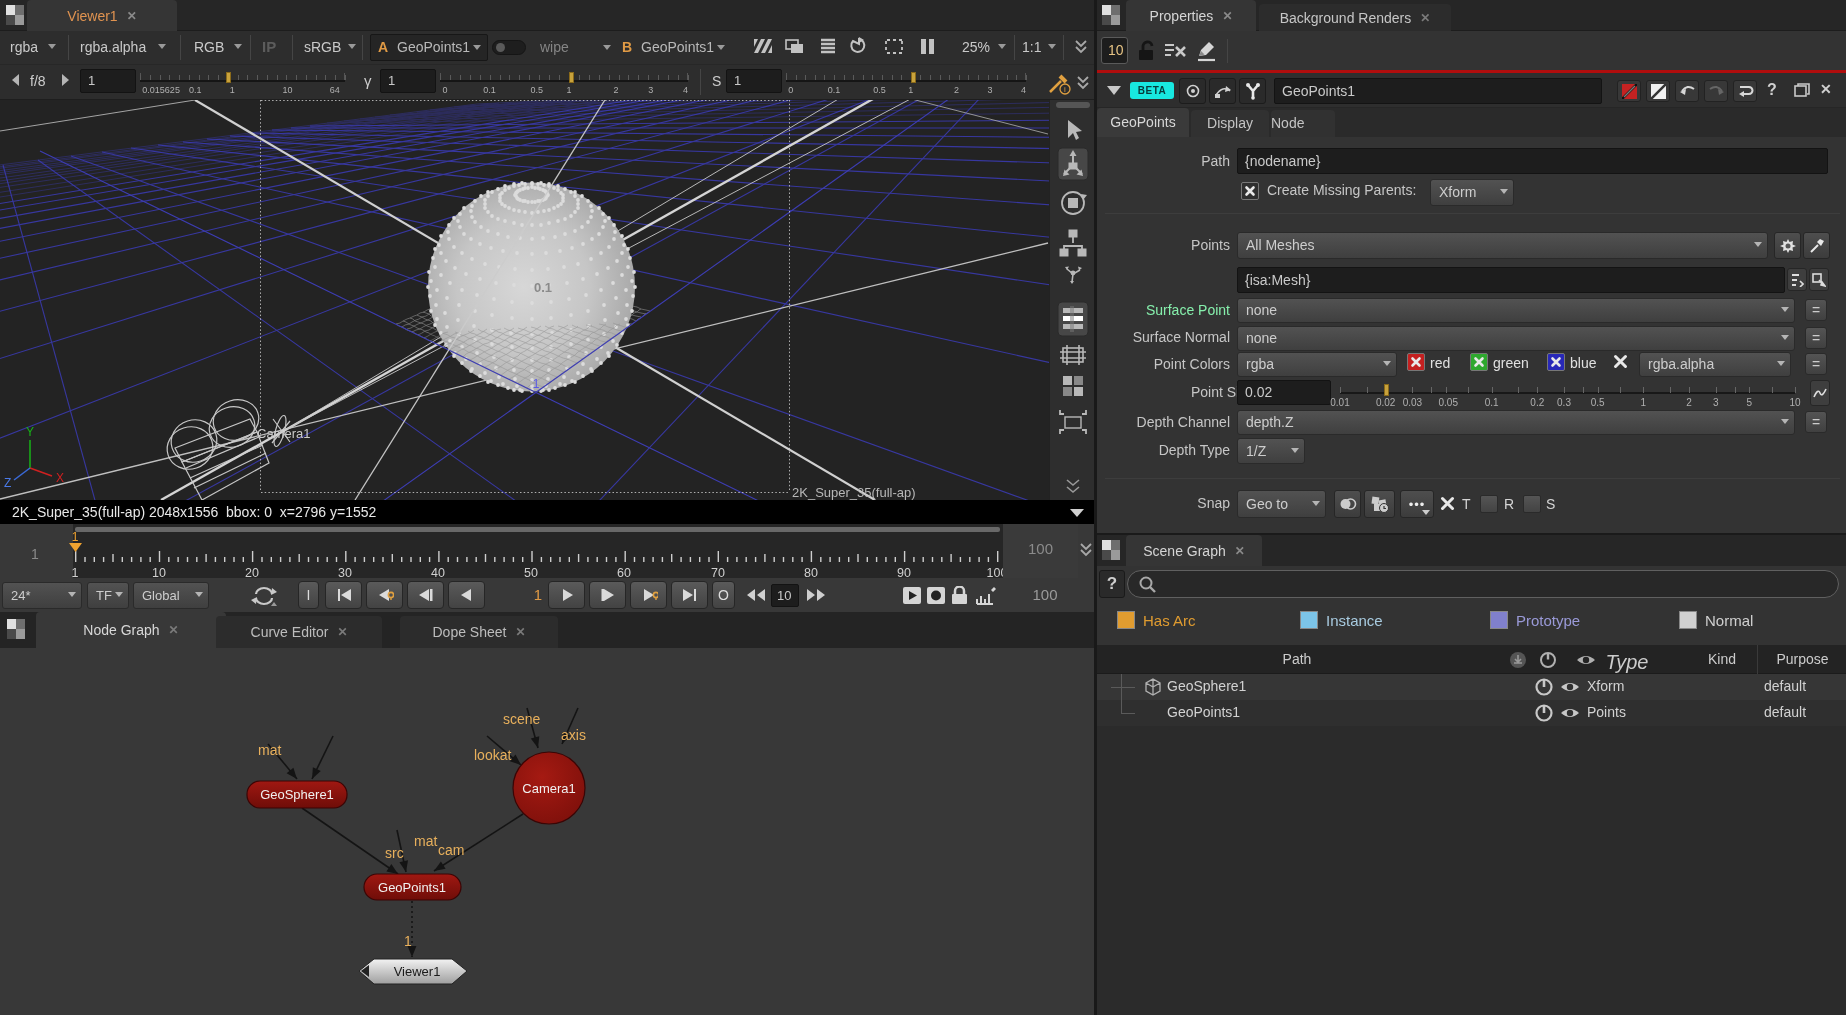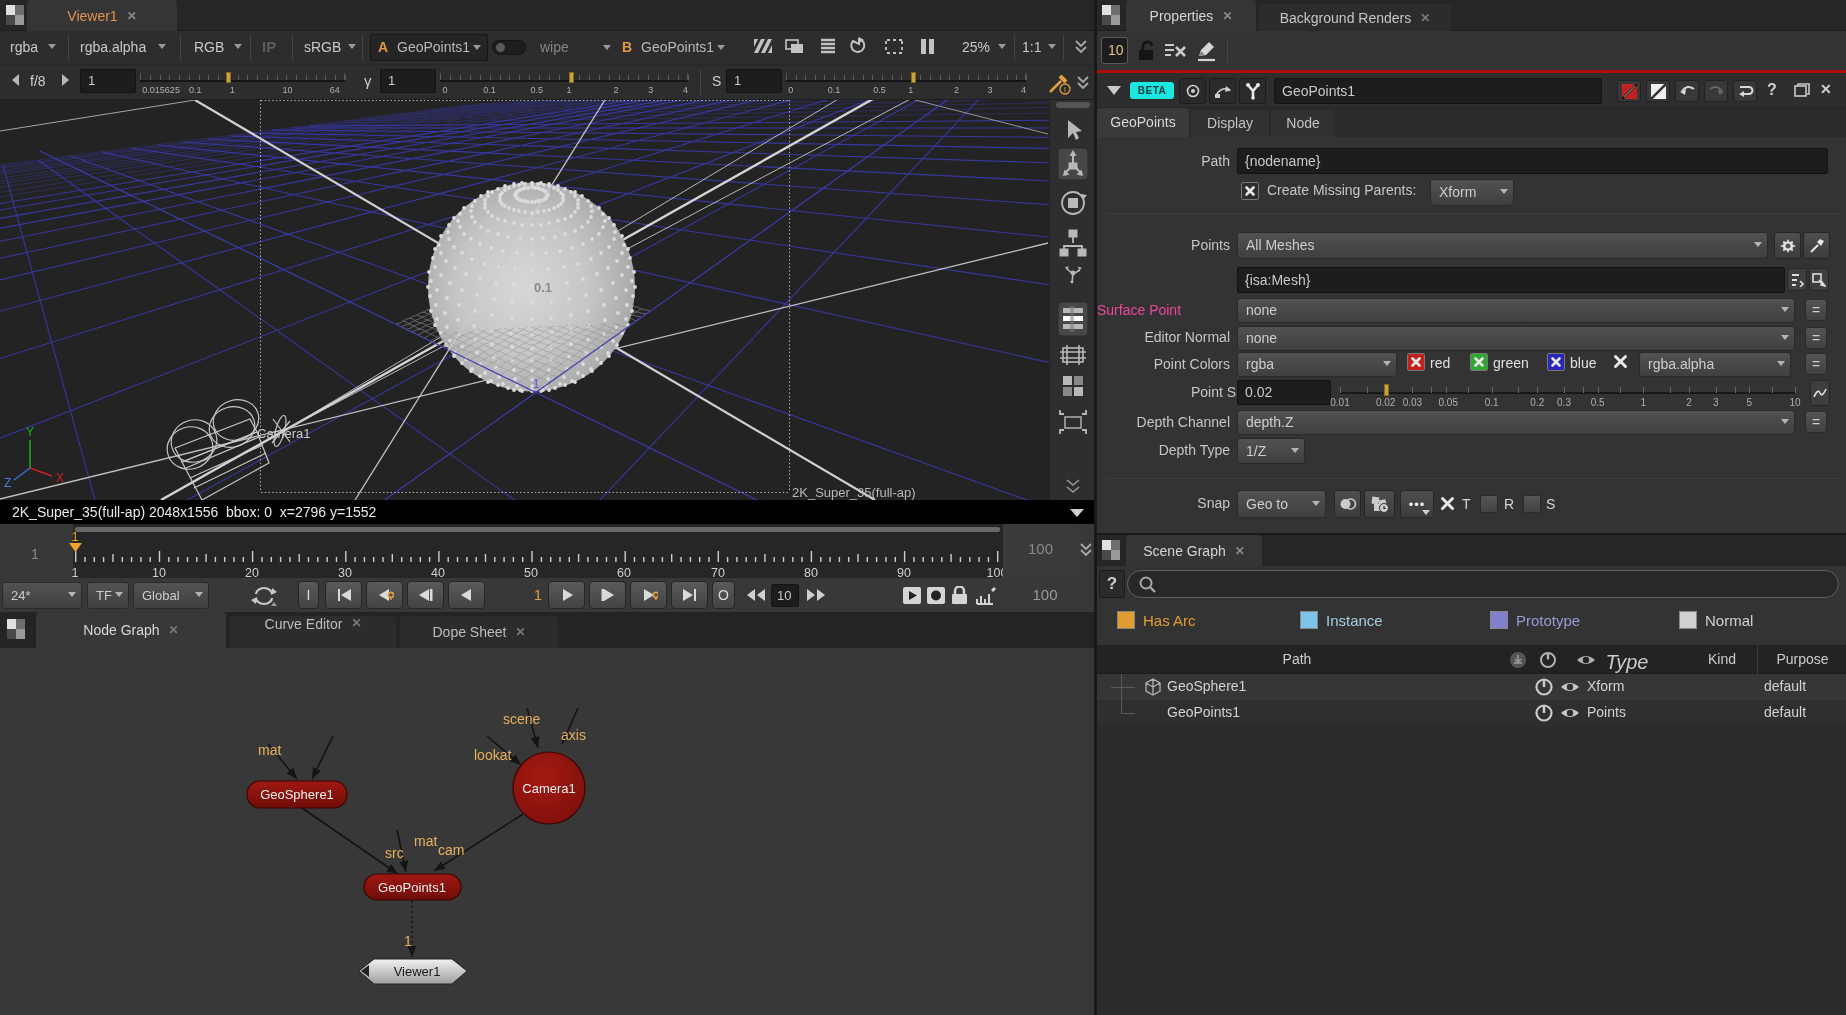--- a/index.html
+++ b/index.html
@@ -965,21 +965,21 @@
 <div style="position:absolute;left:7px;top:7px;width:20px;height:22px;">
         <div style="position:absolute;width:9px;height:10px;background:#e0e0e0;left:0;top:0"></div>
         <div style="position:absolute;width:9px;height:10px;background:#6e6e6e;left:9px;top:0"></div>
         <div style="position:absolute;width:9px;height:10px;background:#4a4a4a;left:0;top:10px"></div>
         <div style="position:absolute;width:9px;height:10px;background:#9a9a9a;left:9px;top:10px"></div>
       </div>
 <div class="abs" style="left:36px;top:0px;width:190px;height:36px;background:#383838;border-radius:4px 4px 0 0;display:flex;align-items:center;justify-content:center">
         <span style="color:#d8d8d8;font-size:14px">Node Graph</span>
         <span style="color:#7a7a7a;font-size:12px;font-weight:bold;margin-left:9px">✕</span>
       </div>
-<div class="abs" style="left:230px;top:4px;width:166px;height:32px;background:#2c2c2c;border-radius:4px 4px 0 0;display:flex;align-items:flex-start;justify-content:center">
+<div class="abs" style="left:216px;top:4px;width:166px;height:32px;background:#2c2c2c;border-radius:4px 4px 0 0;display:flex;align-items:center;justify-content:center">
         <span style="color:#bdbdbd;font-size:14px">Curve Editor</span>
         <span style="color:#7a7a7a;font-size:12px;font-weight:bold;margin-left:9px">✕</span>
       </div>
 <div class="abs" style="left:400px;top:4px;width:158px;height:32px;background:#2c2c2c;border-radius:4px 4px 0 0;display:flex;align-items:center;justify-content:center">
         <span style="color:#bdbdbd;font-size:14px">Dope Sheet</span>
         <span style="color:#7a7a7a;font-size:12px;font-weight:bold;margin-left:9px">✕</span>
       </div>
 </div>
 <div class="abs" style="left:0;top:648px;width:1094px;height:367px;background:#383838">
 <svg width="1094" height="367" viewBox="0 0 1094 367" style="display:block">
@@ -1130,21 +1130,21 @@
 <div style="position:absolute;left:670px;top:8px;text-align:left;color:#d0d0d0;font-size:16px;font-weight:bold;white-space:nowrap;">?</div>
 <svg class="abs" style="left:697px;top:10px" width="16" height="14" viewBox="0 0 16 14">
         <rect x="1" y="3" width="11" height="10" fill="none" stroke="#c9c9c9" stroke-width="1.6"></rect>
         <path d="M4 3 V1 h11 v10 h-2" stroke="#c9c9c9" stroke-width="1.6" fill="none"></path>
       </svg>
 <div style="position:absolute;left:723px;top:8px;text-align:left;color:#d0d0d0;font-size:14px;font-weight:bold;white-space:nowrap;">✕</div>
 </div>
 <div class="abs" style="left:0;top:108px;width:749px;height:29px;background:#2a2a2a">
 <div class="abs" style="left:0px;top:0;width:92px;height:29px;background:#3a3a3a;border-radius:4px 4px 0 0;color:#d8d8d8;font-size:14px;text-align:center;line-height:29px">GeoPoints</div>
 <div class="abs" style="left:94px;top:2px;width:78px;height:27px;background:#313131;border-radius:4px 4px 0 0;color:#c4c4c4;font-size:14px;text-align:center;line-height:27px">Display</div>
-<div class="abs" style="left:174px;top:2px;width:64px;height:27px;background:#313131;border-radius:4px 4px 0 0;color:#c4c4c4;font-size:14px;text-align:center;line-height:27px">Node</div>
+<div class="abs" style="left:174px;top:2px;width:64px;height:27px;background:#313131;border-radius:4px 4px 0 0;color:#c4c4c4;font-size:14px;text-align:left;line-height:27px">Node</div>
 </div>
 <div class="abs" style="left:0;top:137px;width:749px;height:391px;background:#333">
       <div style="position:absolute;left:0px;top:16px;width:133px;text-align:right;color:#c6c6c6;font-size:14px;white-space:nowrap;">Path</div>
       <div style="position:absolute;left:140px;top:11px;width:591px;height:26px;background:#1d1d1d;border:1px solid #131313;border-radius:2px;box-sizing:border-box;color:#c9c9c9;font-size:14px;line-height:24px;padding-left:7px;white-space:nowrap">{nodename}</div>
       <div style="position:absolute;left:144px;top:45px;width:18px;height:18px;background:#2e2e2e;border:1px solid #777;border-radius:2px;box-sizing:border-box;display:flex;align-items:center;justify-content:center">
         <svg width="12" height="12" viewBox="0 0 12 12">
           <path d="M2.5 2.5 L9.5 9.5 M9.5 2.5 L2.5 9.5" stroke="#e8e8e8" stroke-width="2.6" stroke-linecap="round"></path>
         </svg>
       </div>
       <div style="position:absolute;left:170px;top:45px;text-align:left;color:#c6c6c6;font-size:14px;white-space:nowrap;">Create Missing Parents:</div>
@@ -1170,24 +1170,24 @@
           <path d="M2 2 h7 M2 7 h5 M2 12 h4" stroke="#ddd" stroke-width="1.8"></path>
           <path d="M10 8 l3 3 -3 3" stroke="#ddd" stroke-width="1.6" fill="none"></path>
         </svg>
       </div>
       <div style="position:absolute;left:712px;top:131px;width:20px;height:23px;background:#3e3e3e;border:1px solid #262626;border-radius:3px;box-sizing:border-box;display:flex;align-items:center;justify-content:center">
         <svg width="14" height="14" viewBox="0 0 14 14">
           <rect x="1" y="1" width="8" height="8" fill="none" stroke="#ddd" stroke-width="1.6"></rect>
           <path d="M7 7 l6 6 M13 13 l-4 -1 1 -3 Z" stroke="#ddd" stroke-width="1.6" fill="#ddd"></path>
         </svg>
       </div>
-      <div style="position:absolute;left:0px;top:165px;width:133px;color:#ec4899;font-size:14px;white-space:nowrap;">Surface Point</div>
+      <div style="position:absolute;left:0px;top:165px;width:133px;text-align:right;color:#86efac;font-size:14px;white-space:nowrap;">Surface Point</div>
       <div style="position:absolute;left:140px;top:161px;width:558px;height:25px;background:linear-gradient(#525252,#3f3f3f);border:1px solid #2a2a2a;border-radius:3px;box-sizing:border-box;color:#cdcdcd;font-size:14px;line-height:23px;padding-left:8px;white-space:nowrap;overflow:hidden">none<span style="position:absolute;right:5px;top:8px;width:0;height:0;border-left:4px solid transparent;border-right:4px solid transparent;border-top:5px solid #b5b5b5"></span></div>
       <div style="position:absolute;left:708px;top:162px;width:22px;height:22px;background:linear-gradient(#545454,#404040);border:1px solid #2a2a2a;border-radius:3px;box-sizing:border-box;color:#ccc;font-size:14px;line-height:20px;text-align:center">=</div>
-      <div style="position:absolute;left:0px;top:192px;width:133px;text-align:right;color:#c6c6c6;font-size:14px;white-space:nowrap;">Editor Normal</div>
+      <div style="position:absolute;left:0px;top:192px;width:133px;text-align:right;color:#c6c6c6;font-size:14px;white-space:nowrap;">Surface Normal</div>
       <div style="position:absolute;left:140px;top:189px;width:558px;height:25px;background:linear-gradient(#525252,#3f3f3f);border:1px solid #2a2a2a;border-radius:3px;box-sizing:border-box;color:#cdcdcd;font-size:14px;line-height:23px;padding-left:8px;white-space:nowrap;overflow:hidden">none<span style="position:absolute;right:5px;top:8px;width:0;height:0;border-left:4px solid transparent;border-right:4px solid transparent;border-top:5px solid #b5b5b5"></span></div>
       <div style="position:absolute;left:708px;top:190px;width:22px;height:22px;background:linear-gradient(#545454,#404040);border:1px solid #2a2a2a;border-radius:3px;box-sizing:border-box;color:#ccc;font-size:14px;line-height:20px;text-align:center">=</div>
       <div style="position:absolute;left:0px;top:219px;width:133px;text-align:right;color:#c6c6c6;font-size:14px;white-space:nowrap;">Point Colors</div>
       <div style="position:absolute;left:140px;top:215px;width:160px;height:25px;background:linear-gradient(#525252,#3f3f3f);border:1px solid #2a2a2a;border-radius:3px;box-sizing:border-box;color:#cdcdcd;font-size:14px;line-height:23px;padding-left:8px;white-space:nowrap;overflow:hidden">rgba<span style="position:absolute;right:5px;top:8px;width:0;height:0;border-left:4px solid transparent;border-right:4px solid transparent;border-top:5px solid #b5b5b5"></span></div>
       <div style="position:absolute;left:310px;top:216px;width:18px;height:18px;background:#c42020;border:1px solid #777;border-radius:2px;box-sizing:border-box;display:flex;align-items:center;justify-content:center">
         <svg width="12" height="12" viewBox="0 0 12 12">
           <path d="M2.5 2.5 L9.5 9.5 M9.5 2.5 L2.5 9.5" stroke="#e8e8e8" stroke-width="2.6" stroke-linecap="round"></path>
         </svg>
       </div>
       <div style="position:absolute;left:333px;top:218px;text-align:left;color:#e0e0e0;font-size:14px;white-space:nowrap;">red</div>

